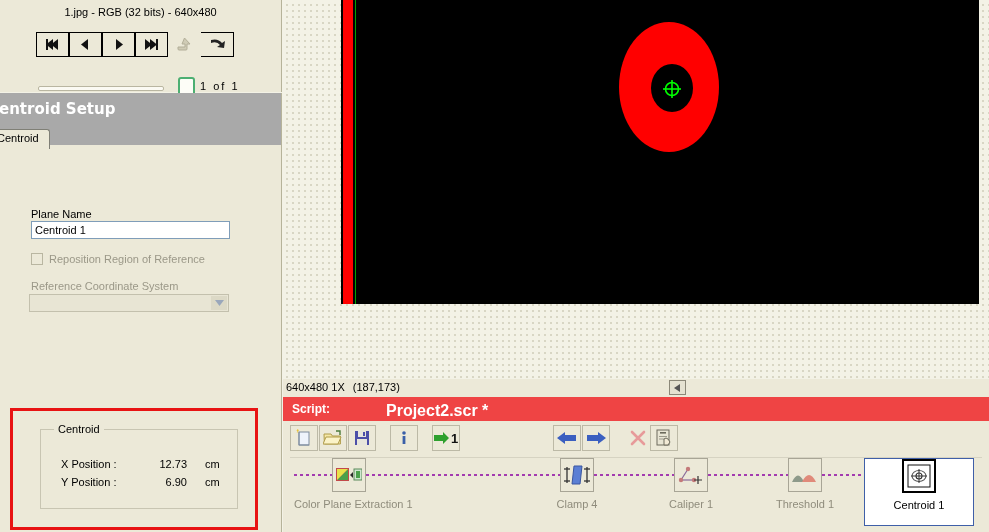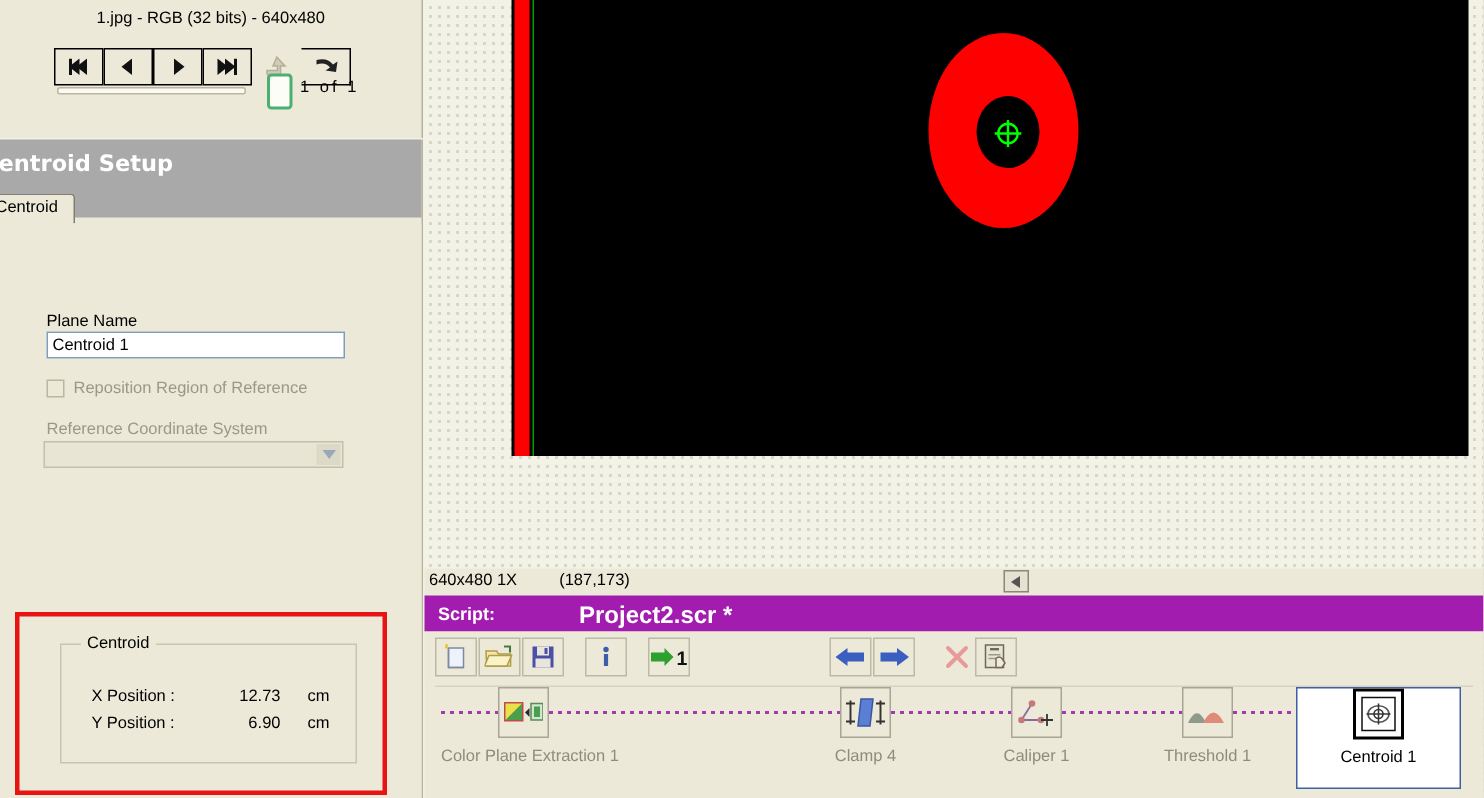--- a/index.html
+++ b/index.html
@@ -25,21 +25,21 @@
              border-right:1px solid #b6b39a;}
   #image-title{position:absolute;left:0;top:6px;width:281px;text-align:center;font-size:11px;}
   #nav-buttons{position:absolute;left:36px;top:32px;display:flex;}
   .navbtn{width:33px;height:25px;margin-right:0px;background:#ece9d8;
           border:1px solid #000;border-right-width:1px;
           display:flex;align-items:center;justify-content:center;box-sizing:border-box;}
   .navbtn + .navbtn{border-left:none;}
   .navbtn.sep{border-left:1px solid #000;}
   .navbtn.flat{border:none;background:transparent;}
   .navbtn svg{display:block;}
-  #slider-row{position:absolute;left:30px;top:48px;width:250px;height:22px;}
+  #slider-row{position:absolute;left:30px;top:76px;width:250px;height:22px;}
   #slider-track{position:absolute;left:8px;top:10px;width:124px;height:3px;background:#fbfaf3;
      border:1px solid #b9b6a1;border-radius:2px;}
   #slider-thumb{position:absolute;left:148px;top:1px;width:13px;height:20px;background:#fdfdf7;
      border:2px solid #4caf72;border-radius:3px;}
   #slider-count{position:absolute;left:170px;top:4px;width:80px;font-size:11px;letter-spacing:2px;}
 
   
   #setup-panel{position:absolute;left:0;top:93px;width:281px;height:439px;background:#ece9d8;
                border-right:1px solid #b6b39a;}
   #setup-titlebar{position:absolute;left:0;top:0;width:281px;height:52px;background:#a9a9a9;}
@@ -86,28 +86,28 @@
   #roi-green-line{position:absolute;left:14px;top:0;width:1px;height:304px;background:#00a000;}
   #donut{position:absolute;left:278px;top:22px;width:100px;height:130px;}
   #donut-outer{position:absolute;left:0;top:0;width:100px;height:130px;border-radius:50%;
      background:#ff0000;}
   #donut-inner{position:absolute;left:32px;top:42px;width:42px;height:48px;border-radius:50%;
      background:#000;}
   #centroid-marker{position:absolute;left:44px;top:58px;width:18px;height:18px;}
 
   #status-strip{position:absolute;left:283px;top:379px;width:706px;height:18px;background:#ece9d8;}
   #status-text{position:absolute;left:3px;top:2px;font-size:11px;white-space:nowrap;}
-  #status-coords{margin-left:25px;}
+  #status-coords{margin-left:5px;}
   #hscroll-btn{position:absolute;left:386px;top:1px;width:17px;height:15px;background:#e5e2d1;
      border:1px solid #8b8878;box-sizing:border-box;display:flex;align-items:center;
      justify-content:center;}
 
   
   #script-pane{position:absolute;left:283px;top:397px;width:706px;height:135px;background:#ece9d8;}
-  #script-bar{position:absolute;left:0;top:0;width:706px;height:24px;background:#a21caf;}
+  #script-bar{position:absolute;left:0;top:0;width:706px;height:24px;background:#ef4444;}
   #script-label{position:absolute;left:9px;top:5px;color:#fff;font-weight:bold;font-size:12px;}
   #script-file{position:absolute;left:103px;top:5px;color:#fff;font-weight:bold;font-size:16px;}
 
   #script-toolbar{position:absolute;left:0;top:24px;width:706px;height:34px;background:#ece9d8;}
   .tbtn{position:absolute;top:4px;width:28px;height:26px;background:#ece9d8;
      border:1px solid #bcb9a6;box-sizing:border-box;display:flex;align-items:center;
      justify-content:center;}
   .tbtn.nb{border:none;}
 
   #step-strip{position:absolute;left:7px;top:60px;width:692px;height:72px;background:#ece9d8;

